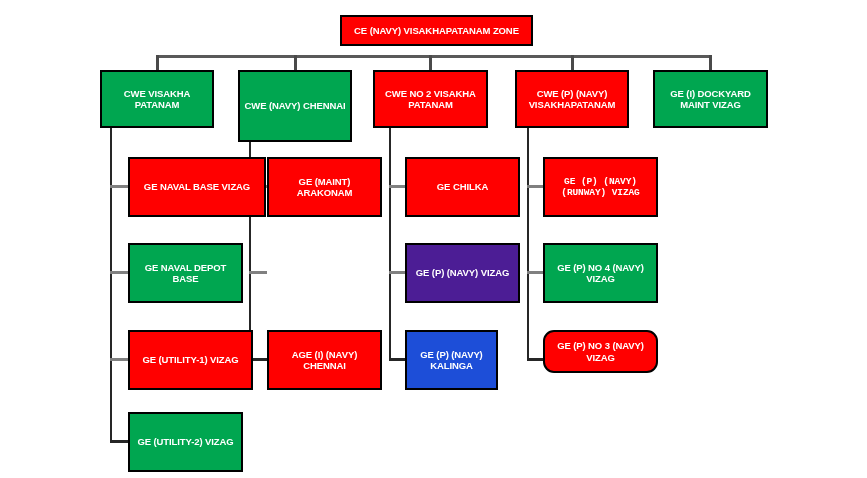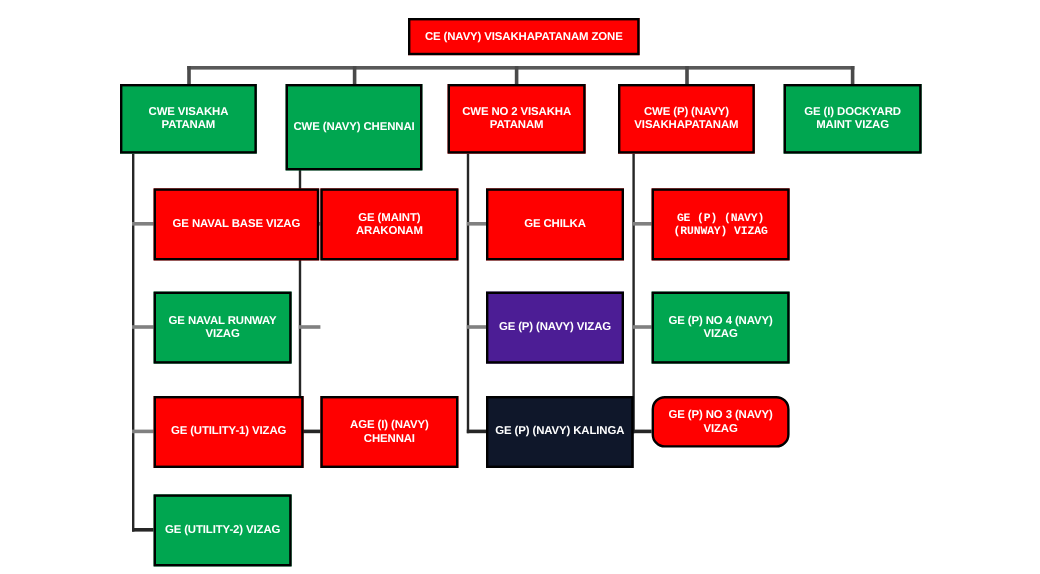--- a/index.html
+++ b/index.html
@@ -59,32 +59,32 @@
 PATANAM</div>
   <div class="node" style="left: 238px; top: 70px; width: 114px; height: 72px; background: rgb(0, 166, 80);">CWE (NAVY) CHENNAI</div>
   <div class="node" style="left: 373px; top: 70px; width: 115px; height: 58px; background: rgb(255, 0, 0);">CWE NO 2 VISAKHA
 PATANAM</div>
   <div class="node" style="left: 515px; top: 70px; width: 114px; height: 58px; background: rgb(255, 0, 0);">CWE (P) (NAVY)
 VISAKHAPATANAM</div>
   <div class="node" style="left: 653px; top: 70px; width: 115px; height: 58px; background: rgb(0, 166, 80);">GE (I) DOCKYARD
 MAINT VIZAG</div>
 
   <div class="node" style="left: 128px; top: 157px; width: 138px; height: 60px; background: rgb(255, 0, 0);">GE NAVAL BASE VIZAG</div>
-  <div class="node" style="left: 128px; top: 243px; width: 115px; height: 60px; background: rgb(0, 166, 80);">GE NAVAL RUNWAY VIZAG</div>
+  <div class="node" style="left: 128px; top: 243px; width: 115px; height: 60px; background: rgb(0, 166, 80);">GE NAVAL DEPOT BASE</div>
   <div class="node" style="left: 128px; top: 330px; width: 125px; height: 60px; background: rgb(255, 0, 0);">GE (UTILITY-1) VIZAG</div>
   <div class="node" style="left: 128px; top: 412px; width: 115px; height: 60px; background: rgb(0, 166, 80);">GE (UTILITY-2) VIZAG</div>
 
   <div class="node" style="left: 267px; top: 157px; width: 115px; height: 60px; background: rgb(255, 0, 0);">GE (MAINT)
 ARAKONAM</div>
   <div class="node" style="left: 267px; top: 330px; width: 115px; height: 60px; background: rgb(255, 0, 0);">AGE (I) (NAVY)
 CHENNAI</div>
 
   <div class="node" style="left: 405px; top: 157px; width: 115px; height: 60px; background: rgb(255, 0, 0);">GE CHILKA</div>
   <div class="node" style="left: 405px; top: 243px; width: 115px; height: 60px; background: #4c1d95;">GE (P) (NAVY) VIZAG</div>
-  <div class="node" style="left: 405px; top: 330px; width: 123px; height: 60px; background: #0f172a;">GE (P) (NAVY) KALINGA</div>
+  <div class="node" style="left: 405px; top: 330px; width: 93px; height: 60px; background: #1d4ed8;">GE (P) (NAVY) KALINGA</div>
 
   <div class="node" style="left: 543px; top: 157px; width: 115px; height: 60px; background: rgb(255, 0, 0); font-family: Liberation Mono, monospace;">GE (P) (NAVY)
 (RUNWAY) VIZAG</div>
   <div class="node" style="left: 543px; top: 243px; width: 115px; height: 60px; background: rgb(0, 166, 80);">GE (P) NO 4 (NAVY)
 VIZAG</div>
   <div class="node" style="left: 543px; top: 330px; width: 115px; height: 43px; background: rgb(255, 0, 0); border-radius: 11px;">GE (P) NO 3 (NAVY)
 VIZAG</div>
 
 </div>
 

